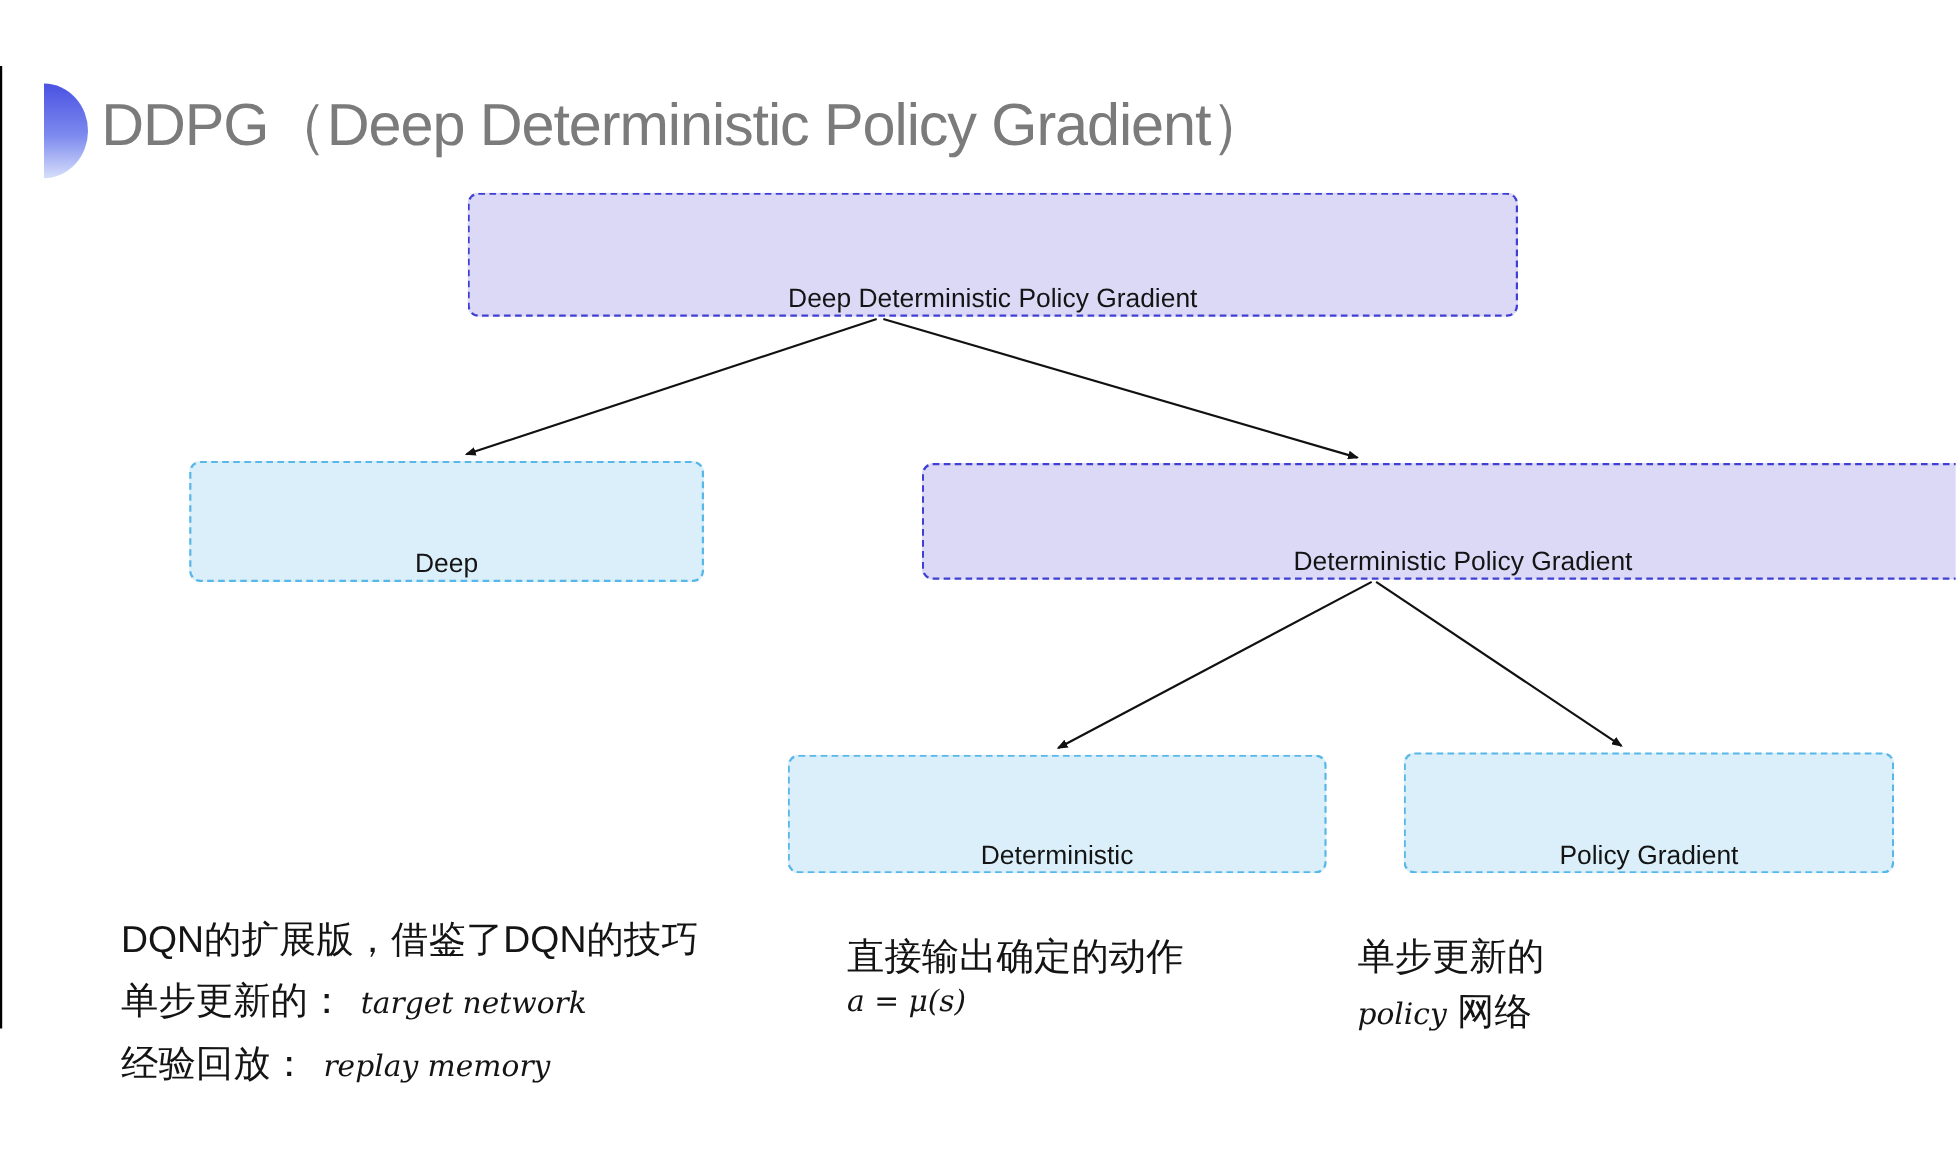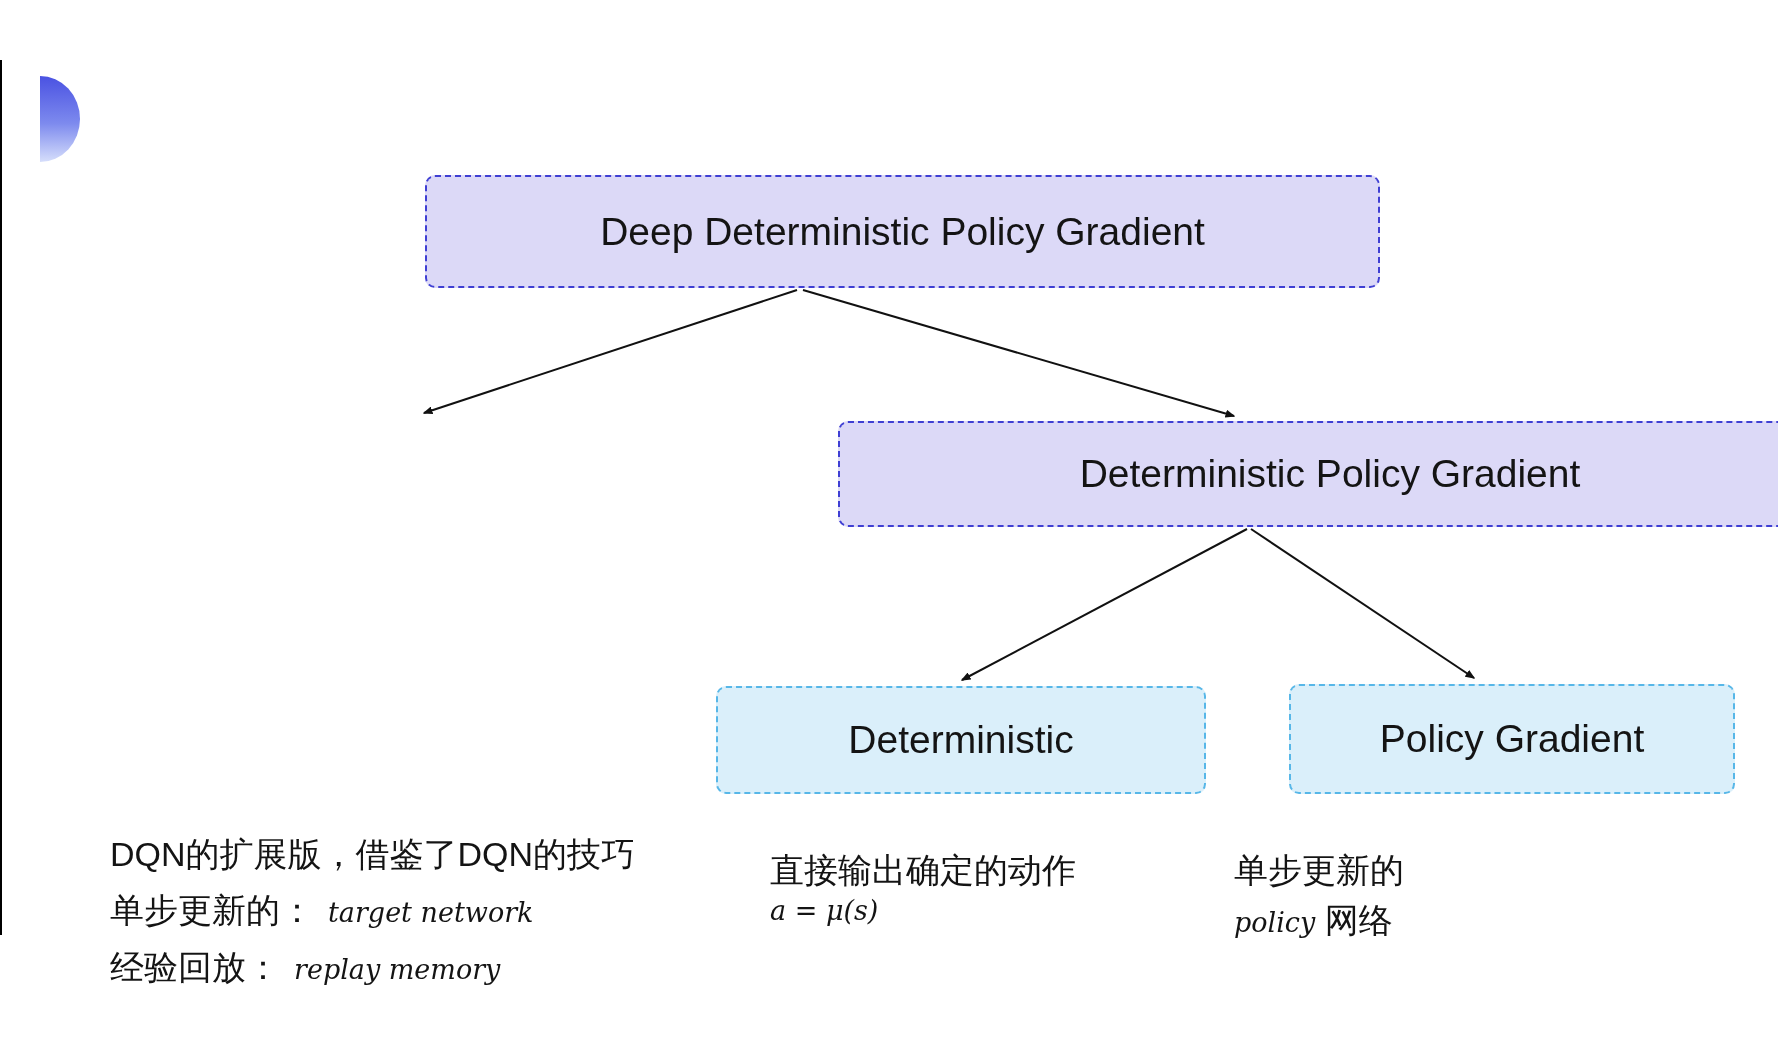--- a/index.html
+++ b/index.html
@@ -24,31 +24,31 @@
     border-top-right-radius:40px 43px;
     border-bottom-right-radius:40px 43px;
   }
   .page-title{
     position:absolute;left:92px;top:78px;
     font-size:54px;font-weight:400;color:var(--title-gray);
     letter-spacing:-1px;white-space:nowrap;
   }
   .edges{position:absolute;left:0;top:0;width:1778px;height:1056px;pointer-events:none;}
   .node{
-    position:absolute;display:flex;align-items:center;justify-content:center;
-    border-radius:10px;font-size:39px;color:var(--text-black);
+    position:absolute;display:flex;align-items:flex-end;justify-content:center;
+    border-radius:10px;font-size:24px;color:var(--text-black);
     white-space:nowrap;
   }
   .node.purple{background:var(--purple-fill);border:2px dashed var(--purple-border);}
   .node.cyan{background:var(--cyan-fill);border:2px dashed var(--cyan-border);}
   .n-ddpg {left:425px;top:175px;width:955px;height:113px;}
   .n-deep {left:172px;top:419px;width:468px;height:110px;}
   .n-dpg  {left:838px;top:421px;width:984px;height:106px;}
   .n-det  {left:716px;top:686px;width:490px;height:108px;}
-  .n-pg   {left:1276px;top:684px;width:446px;height:110px;margin-left:13px;}
+  .n-pg   {left:1276px;top:684px;width:446px;height:110px;}
   .note{
     position:absolute;display:flex;flex-direction:column;align-items:flex-start;
     color:var(--text-black);font-size:34px;text-align:center;
   }
   .note .row{line-height:1.22;white-space:nowrap;}
   .note-left{left:110px;top:834px;width:590px;gap:15px;}
   .note-mid{left:770px;top:850px;width:445px;gap:4px;}
   .note-right{left:1234px;top:850px;width:415px;gap:9px;}
   .math{
     font-family:"DejaVu Serif","Liberation Serif",serif;
@@ -58,37 +58,41 @@
 </style>
 </head>
 <body>
 
 <div class="stage">
 
   <div class="left-edge-line"></div>
 
   <div class="accent"></div>
 
+  <h1 class="page-title">DDPG（Deep Deterministic Policy Gradient）</h1>
 
   <svg class="edges" viewBox="0 0 1778 1056">
     <defs>
       <marker id="arw" markerWidth="10" markerHeight="8" refX="8.5" refY="4" orient="auto" markerUnits="userSpaceOnUse">
         <path d="M0,0 L10,4 L0,8 z" fill="#111"></path>
       </marker>
     </defs>
     <line x1="797" y1="290" x2="424" y2="413" stroke="#111" stroke-width="2" marker-end="url(#arw)"></line>
     <line x1="803" y1="290" x2="1234" y2="416" stroke="#111" stroke-width="2" marker-end="url(#arw)"></line>
     <line x1="1247" y1="529" x2="962" y2="680" stroke="#111" stroke-width="2" marker-end="url(#arw)"></line>
     <line x1="1251" y1="529" x2="1474" y2="678" stroke="#111" stroke-width="2" marker-end="url(#arw)"></line>
   </svg>
 
   <div class="node purple n-ddpg">
     <span>Deep Deterministic Policy Gradient</span>
   </div>
 
+  <div class="node cyan n-deep">
+    <span>Deep</span>
+  </div>
 
   <div class="node purple n-dpg">
     <span>Deterministic Policy Gradient</span>
   </div>
 
   <div class="node cyan n-det">
     <span>Deterministic</span>
   </div>
 
   <div class="node cyan n-pg">

